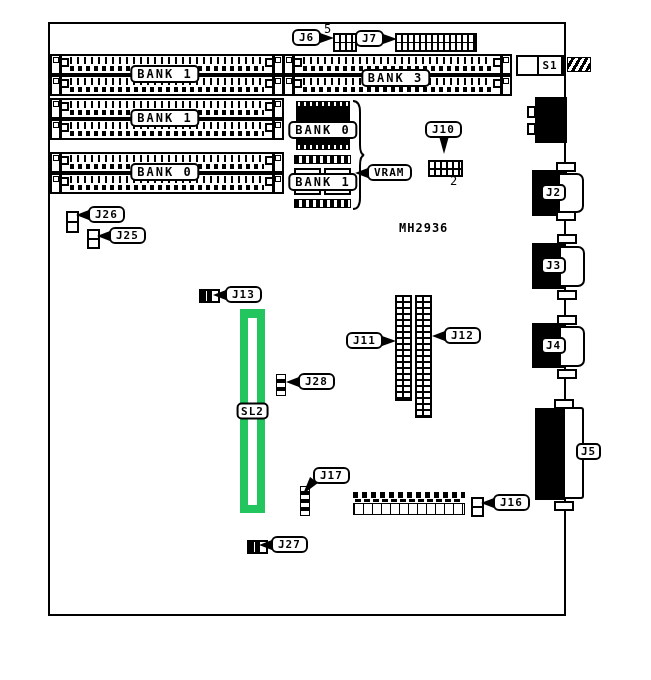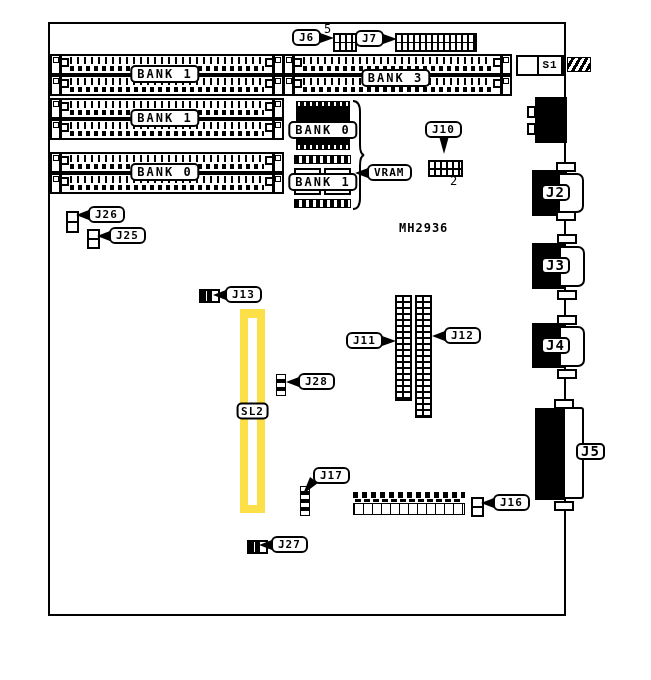--- a/index.html
+++ b/index.html
@@ -60,37 +60,37 @@
   .chipblk2{position:absolute;display:flex;flex-direction:column;justify-content:space-between;}
   .sqrow{height:7px;border:1px solid #000;
       background:repeating-linear-gradient(90deg,#000 0 4px,transparent 4px 7px);}
   .chiprow{display:flex;gap:3px;height:11px;}
   .chiprow span{flex:1;border:2px solid #000;background:#fff;}
   .bracewrap{position:absolute;z-index:1;}
 
   
   .slot-h{position:absolute;background:#000;}
   .slot-h::before{content:"";position:absolute;left:10px;right:10px;top:6px;height:8px;background:#fff;}
-  .slot-v{position:absolute;background:#fde047;}
+  .slot-v{position:absolute;background:#22c55e;}
   .slot-v::before{content:"";position:absolute;top:9px;bottom:8px;left:8px;width:9px;background:#fff;}
   .slotlbl{position:absolute;z-index:6;left:50%;top:50%;transform:translate(-50%,-50%);
       background:#fff;border:2px solid #000;padding:0 3px;font-weight:bold;font-size:11px;line-height:13px;letter-spacing:1px;}
   .slotlbl.rd{border-radius:5px;}
 
   
   .dtab{position:absolute;z-index:3;width:16px;height:6px;border:2px solid #000;background:#fff;}
   .dbody{position:absolute;z-index:2;background:#000;}
   .dwhite{position:absolute;z-index:3;border:2px solid #000;background:#fff;border-radius:0 7px 7px 0;}
   .plbl{position:absolute;z-index:6;background:#fff;border:2px solid #000;border-radius:5px;
-      padding:0 3px;font-weight:bold;font-size:14px;line-height:13px;letter-spacing:1px;}
+      padding:0 3px;font-weight:bold;font-size:11px;line-height:13px;letter-spacing:1px;}
   .kb{position:absolute;z-index:2;background:#000;}
   .kbn{position:absolute;left:-8px;width:5px;height:8px;border:2px solid #000;background:#fff;}
 
   
-  .s1wrap{position:absolute;z-index:4;border:2px solid #000;background:#fff;font-family:Liberation Mono, monospace;}
+  .s1wrap{position:absolute;z-index:4;border:2px solid #000;background:#fff;}
   .s1box{position:absolute;right:-1px;top:-2px;bottom:-2px;width:22px;border:2px solid #000;background:#fff;
       font-weight:bold;font-size:11px;line-height:17px;text-align:center;letter-spacing:1px;}
   .screw{position:absolute;z-index:3;border:1px solid #000;
       background:repeating-linear-gradient(120deg,#fff 0 3px,#000 3px 6px);}
 
   
   .bconn{position:absolute;z-index:2;display:flex;flex-direction:column;justify-content:space-between;}
   .br1{height:7px;background:repeating-linear-gradient(90deg,#000 0 5px,transparent 5px 9px);}
   .br2{height:3px;margin:1px 2px;background:repeating-linear-gradient(90deg,#000 0 6px,transparent 6px 9px);}
   .br3{height:11px;border:1px solid #000;background:repeating-linear-gradient(90deg,#000 0 1px,transparent 1px 9px);}

